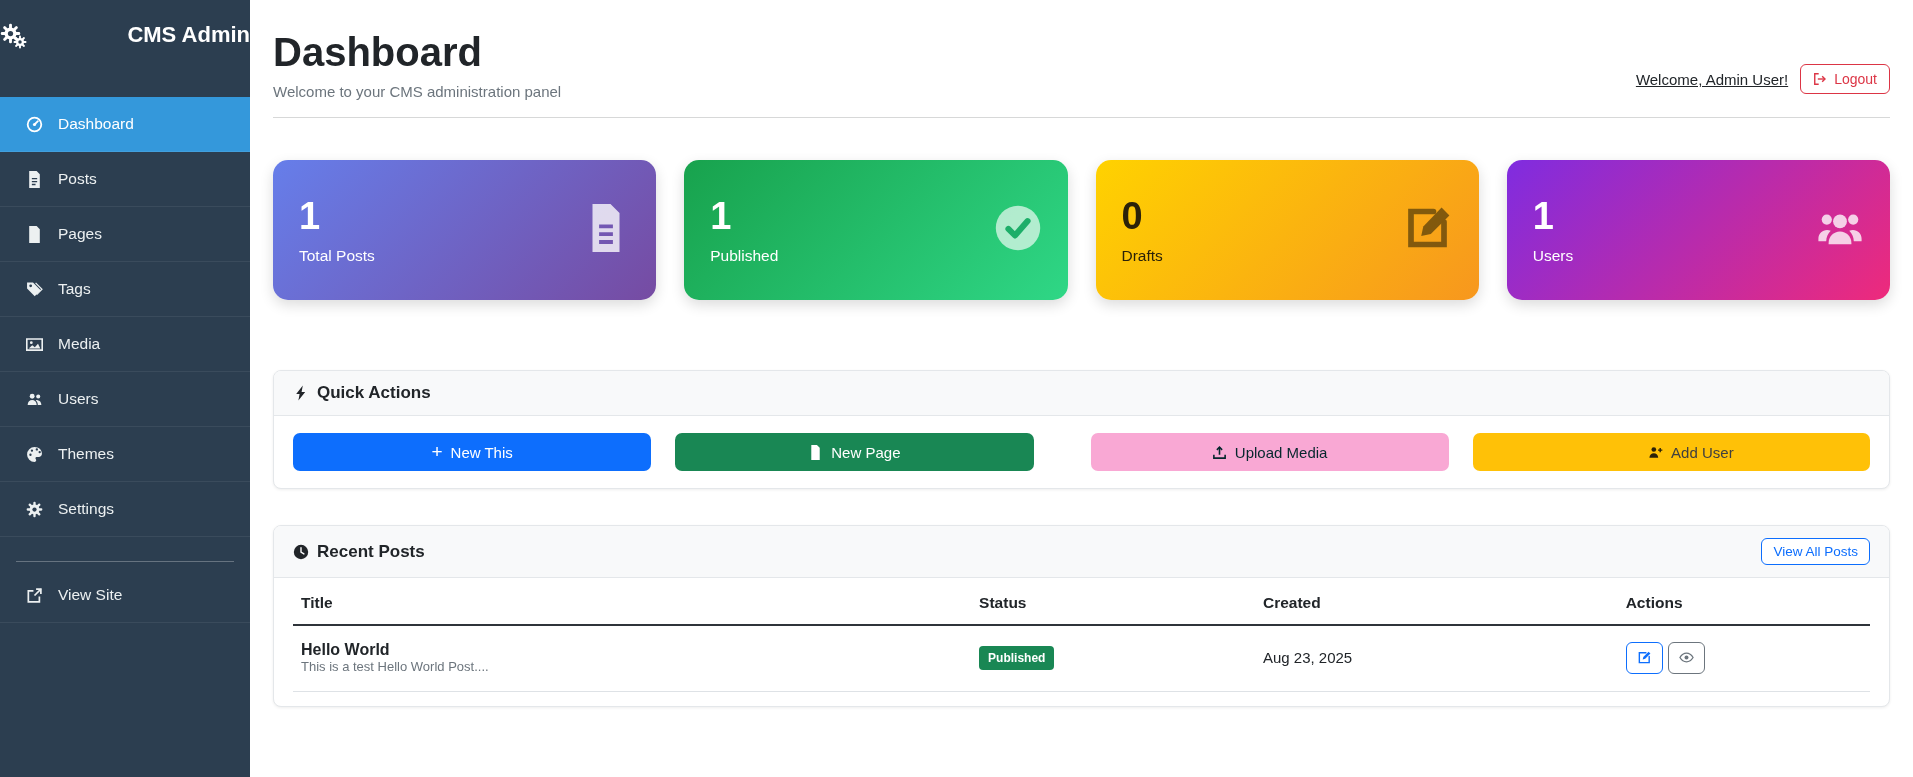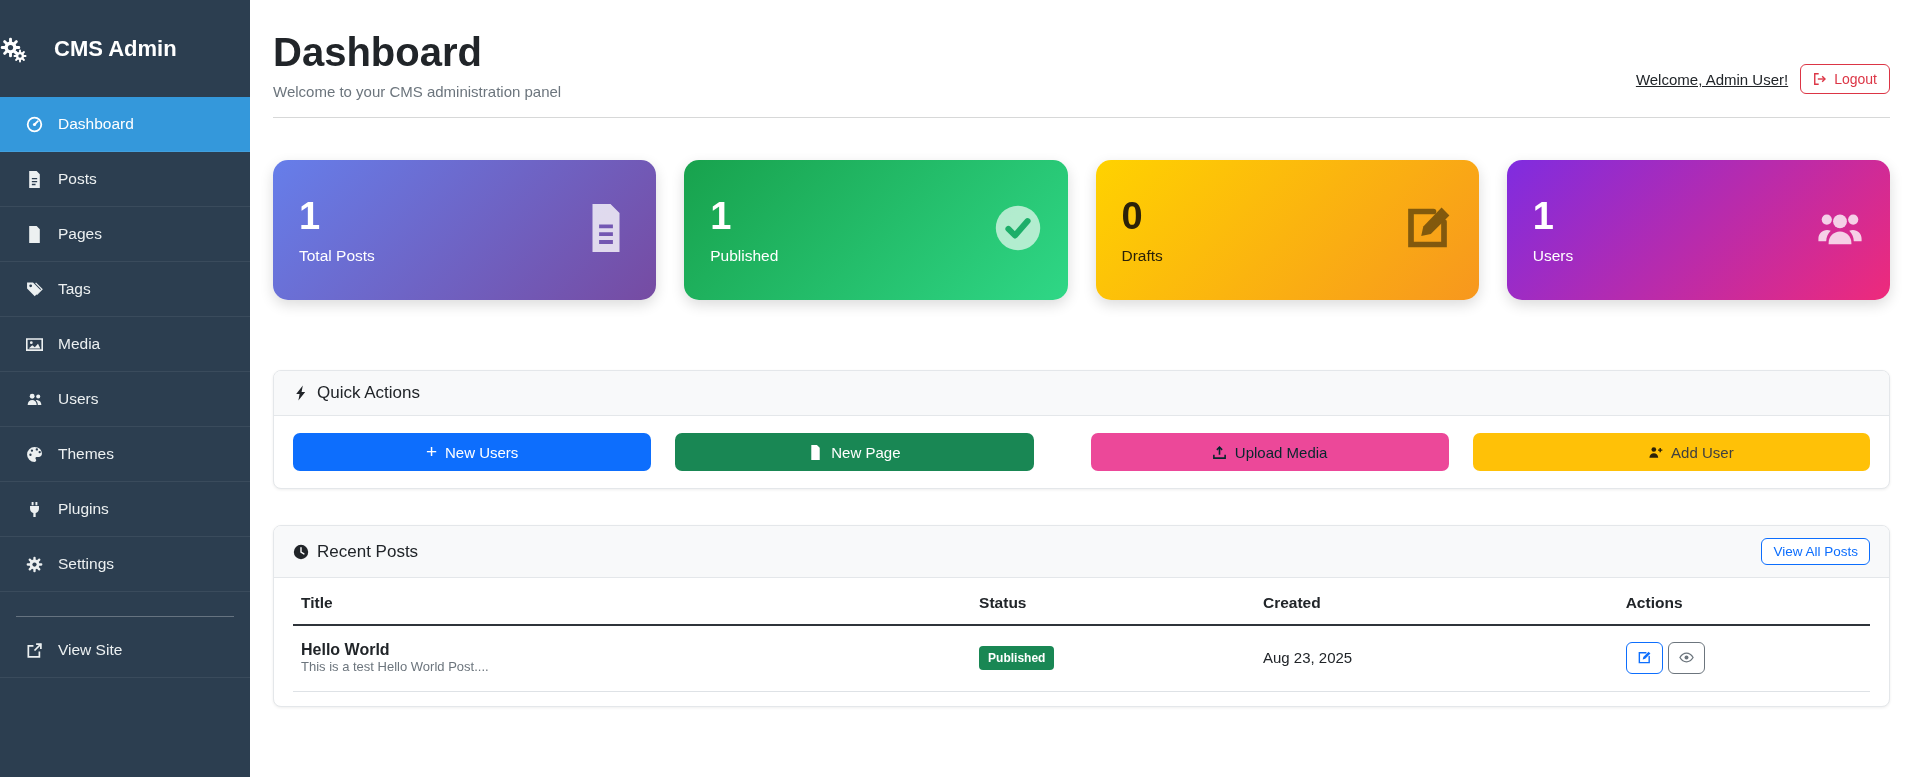--- a/index.html
+++ b/index.html
@@ -1,21 +1,21 @@
 <!DOCTYPE html>
 <html><head>
 <meta charset="utf-8">
 <style>
   * { margin:0; padding:0; box-sizing:border-box; }
   html,body { width:1913px; height:777px; overflow:hidden; }
   body { font-family:"Liberation Sans","DejaVu Sans",sans-serif; background:#fff; color:#212529; display:flex; }
 
   
   .sidebar { width:250px; min-width:250px; height:777px; background:#2c3e50; color:#ecf0f1; display:flex; flex-direction:column; }
-  .brand { height:97px; display:flex; align-items:flex-start; justify-content:flex-start; padding-top:36px; gap:24px; font-size:22px; font-weight:bold; color:#fff; }
+  .brand { height:97px; display:flex; align-items:flex-start; justify-content:space-between; padding-top:22px; gap:24px; font-size:22px; font-weight:bold; color:#fff; }
   .brand .logo { position:relative; width:30px; height:30px; }
   .brand .logo svg { position:absolute; color:#fff; }
   .brand .logo .gear-big { width:21px; height:21px; left:0; top:1px; }
   .brand .logo .gear-small { width:14px; height:14px; left:13px; top:13px; }
   .nav-item { height:55px; display:flex; align-items:center; gap:15px; padding-left:25px; font-size:15.5px; color:#ecf0f1; cursor:pointer; border-bottom:1px solid rgba(255,255,255,0.07); }
   .nav-item.active { background:#3498db; color:#fff; }
   .nav-item .ni { width:18px; height:18px; display:flex; align-items:center; justify-content:center; }
   .nav-item svg { width:17px; height:17px; }
   .side-divider { border:none; border-top:1px solid rgba(255,255,255,0.28); margin:24px 16px 6px 16px; }
 
@@ -40,30 +40,30 @@
   .stat-value { font-size:38px; font-weight:600; line-height:1.15; }
   .stat-label { font-size:15.5px; margin-top:9px; }
   .stat-icon svg { width:48px; height:48px; opacity:0.78; }
   .stat-card.c3 .stat-icon svg { opacity:0.62; }
 
   
   .panel { border:1px solid #e4e7ea; border-radius:8px; box-shadow:0 1px 3px rgba(0,0,0,0.07); background:#fff; overflow:hidden; }
   .panel.quick { margin-top:70px; }
   .panel.recent { margin-top:36px; }
   .panel-header { background:#f8f9fa; border-bottom:1px solid #e4e7ea; padding:12px 19px; display:flex; align-items:center; justify-content:space-between; }
-  .panel-title { display:flex; align-items:center; gap:8px; font-size:17px; font-weight:400; color:#212529; }
+  .panel-title { display:flex; align-items:center; gap:8px; font-size:17px; font-weight:700; color:#212529; }
   .panel-title svg { width:16px; height:16px; }
   .panel-body { padding:17px 19px; }
 
   .qa-row { display:flex; gap:24px; }
   .qa-btn { flex:1; height:38px; border:none; border-radius:7px; font-size:15px; font-weight:500; font-family:inherit; display:flex; align-items:center; justify-content:center; gap:8px; cursor:pointer; }
   .qa-btn svg { width:15px; height:15px; }
   .qa-btn.primary { background:#0d6efd; color:#fff; }
   .qa-btn.success { background:#198754; color:#fff; }
-  .qa-btn.info { background:#ec4899; color:#06272d;margin-left:33px; }
+  .qa-btn.info { background:#f9a8d4; color:#06272d;margin-left:33px; }
   .qa-btn.warning { background:#ffc107; color:#404040;padding-left:39px; }
   .qa-plus { font-size:19px; font-weight:500; line-height:1; margin-top:-2px; }
 
   .btn-outline-primary { padding:5px 11px; border:1px solid #0d6efd; color:#0d6efd; background:#fff; border-radius:6px; font-size:13.5px; cursor:pointer; font-family:inherit; }
 
   
   table { width:100%; border-collapse:collapse; }
   thead th { text-align:left; font-size:15.5px; font-weight:700; color:#212529; padding:14px 8px 12px 8px; border-bottom:2px solid #2f343a; }
   tbody td { padding:15px 8px 17px 8px; border-bottom:1px solid #dee2e6; vertical-align:middle; }
   .post-title { font-size:16px; font-weight:700; color:#212529; }
@@ -166,28 +166,20 @@
     <span class="ni">
         <svg viewBox="0 0 16 16">
           <path fill="currentColor" fill-rule="evenodd" d="M8 1a7 7 0 1 0 0 14c1.1 0 1.6-.8 1.6-1.5 0-.9-.7-1.1-.7-1.9 0-.7.6-1.2 1.5-1.2h1.5c1.8 0 3.1-1.4 3.1-3.1C15 3.6 11.9 1 8 1zM4.2 9.3a1.1 1.1 0 1 1 0-2.2 1.1 1.1 0 0 1 0 2.2zm1.4-3.9a1.1 1.1 0 1 1 0-2.2 1.1 1.1 0 0 1 0 2.2zm4.6-1.1a1.1 1.1 0 1 1 0-2.2 1.1 1.1 0 0 1 0 2.2zm2.7 2.5a1.1 1.1 0 1 1 0-2.2 1.1 1.1 0 0 1 0 2.2z"></path>
         </svg>
       </span>
     <span>Themes</span>
   </div>
   <div class="nav-item">
     <span class="ni">
         <svg viewBox="0 0 16 16">
-          <path fill="currentColor" d="M5.3 1h1.8v3H5.3zM8.9 1h1.8v3H8.9zM3.8 4.8h8.4v2.4c0 1.9-1.3 3.5-3.1 4v3.8H6.9v-3.8c-1.8-.5-3.1-2.1-3.1-4V4.8z"></path>
-        </svg>
-      </span>
-    <span>Plugins</span>
-  </div>
-  <div class="nav-item">
-    <span class="ni">
-        <svg viewBox="0 0 16 16">
           <g fill="currentColor">
             <rect x="6.9" y="0.6" width="2.2" height="14.8" rx="1"></rect>
             <rect x="6.9" y="0.6" width="2.2" height="14.8" rx="1" transform="rotate(45 8 8)"></rect>
             <rect x="6.9" y="0.6" width="2.2" height="14.8" rx="1" transform="rotate(90 8 8)"></rect>
             <rect x="6.9" y="0.6" width="2.2" height="14.8" rx="1" transform="rotate(135 8 8)"></rect>
             <circle cx="8" cy="8" r="4.6"></circle>
           </g>
           <circle cx="8" cy="8" r="2" fill="#2c3e50"></circle>
         </svg>
       </span>
@@ -285,21 +277,21 @@
               <path fill="#212529" d="M9.8 0.5L3.2 9h3.4l-1.2 6.5L12.2 7H8.6z"></path>
             </svg>
           </span>
         <span>Quick Actions</span>
       </div>
     </div>
     <div class="panel-body">
       <div class="qa-row">
         <button class="qa-btn primary">
           <span class="qa-plus">+</span>
-          <span>New Users</span>
+          <span>New This</span>
         </button>
         <button class="qa-btn success">
           <span style="display:flex;">
               <svg viewBox="0 0 16 16">
                 <path fill="#fff" d="M3.5 0h6l3 3v13h-9V0z"></path>
               </svg>
             </span>
           <span>New Page</span>
         </button>
         <button class="qa-btn info">

